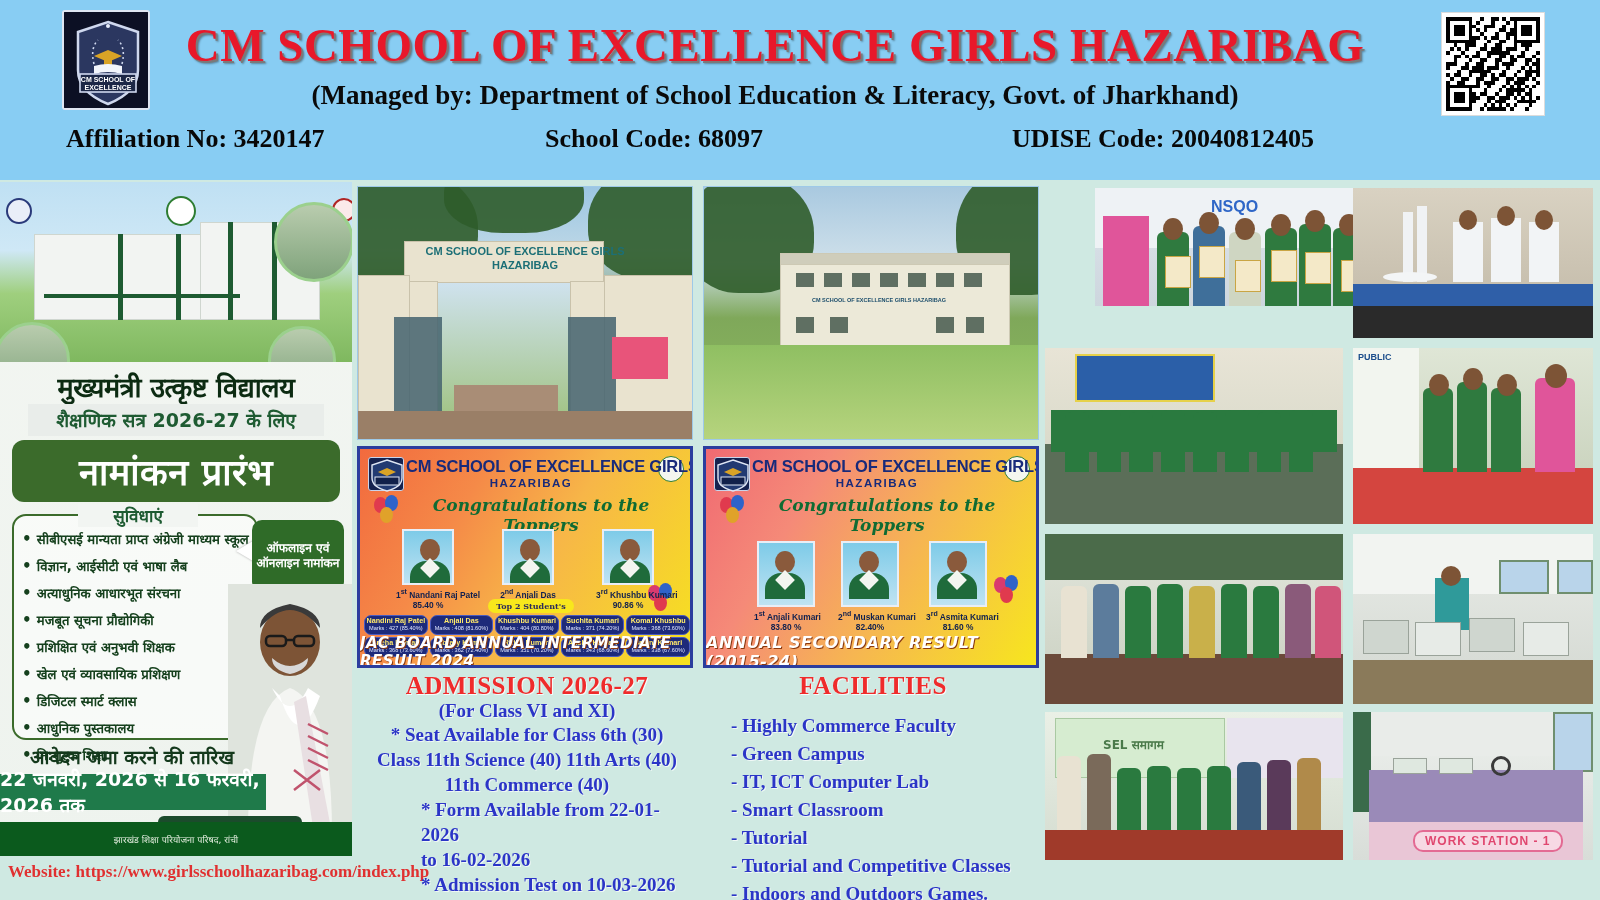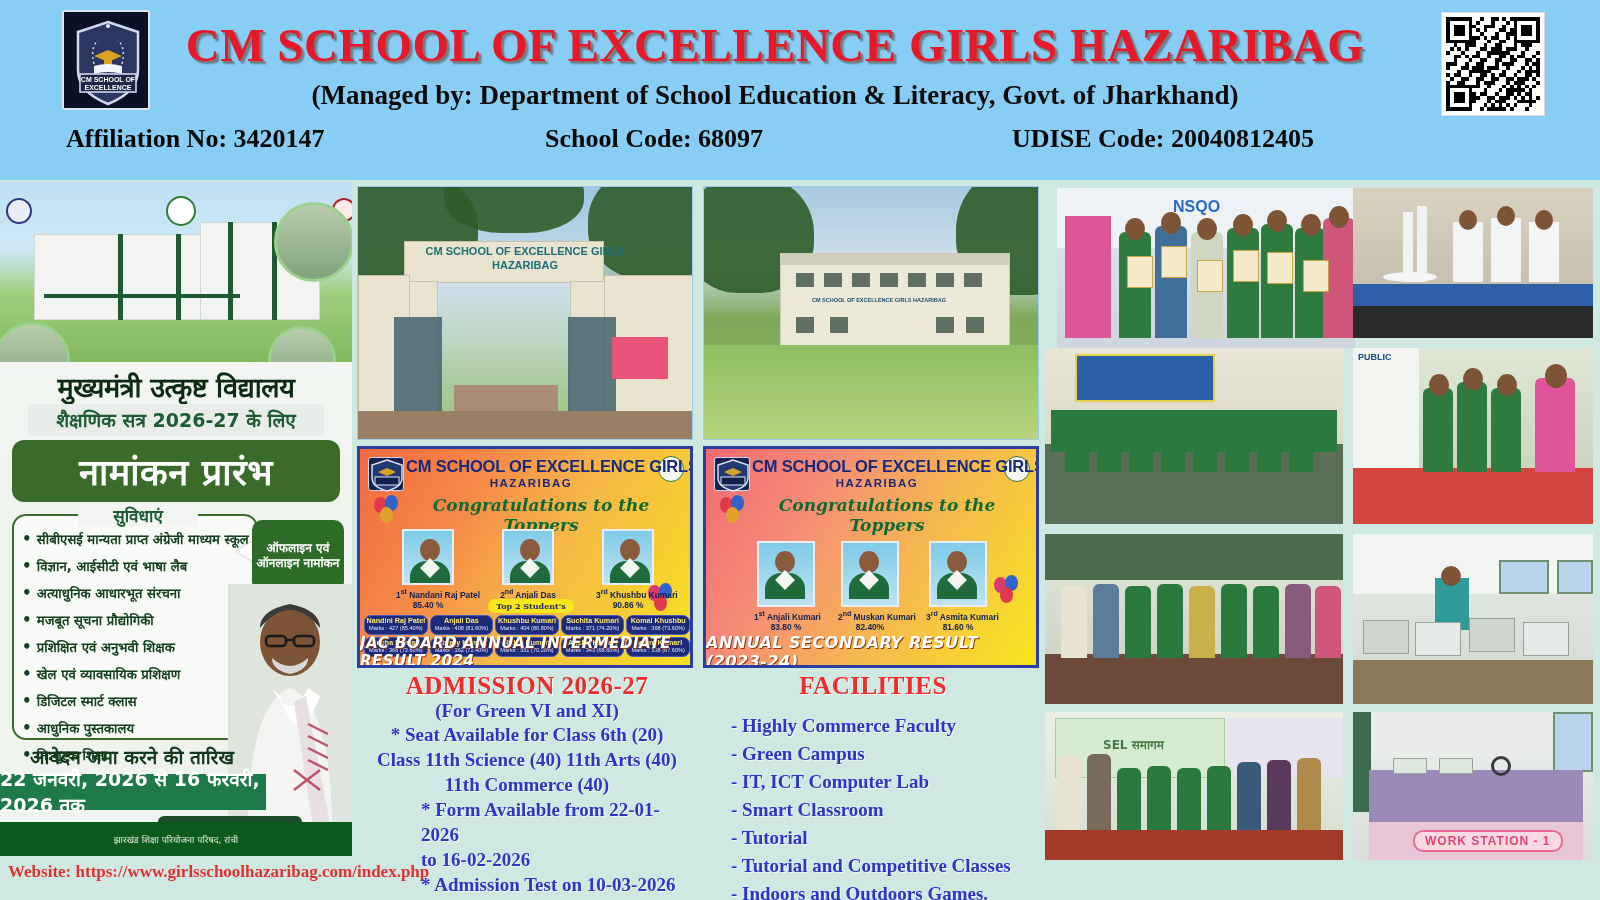--- a/index.html
+++ b/index.html
@@ -1248,27 +1248,27 @@
   <div class="topper" style="left:220px;">
     <div class="pp">
         <div class="head"></div>
         <div class="body"></div>
         <div class="collar"></div>
       </div>
     <div class="nm"><span>3</span><sup>rd</sup> <span>Asmita Kumari</span></div>
     <div class="pc">81.60 %</div>
   </div>
 
-  <div class="rp-footer">ANNUAL SECONDARY RESULT  (2023-24)</div>
+  <div class="rp-footer">ANNUAL SECONDARY RESULT  (2015-24)</div>
 </div>
 
 <div id="admission-block">
   <div class="blk-title">ADMISSION 2026-27</div>
-  <div class="blk-sub">(For Green VI and XI)</div>
-  <div class="adm-line adm-c">* Seat Available for Class 6th (20)</div>
+  <div class="blk-sub">(For Class VI and XI)</div>
+  <div class="adm-line adm-c">* Seat Available for Class 6th (30)</div>
   <div class="adm-line adm-c">Class 11th Science (40) 11th Arts (40)</div>
   <div class="adm-line adm-c">11th Commerce (40)</div>
   <div class="adm-line adm-r">* Form Available from 22-01-2026</div>
   <div class="adm-line adm-r">to 16-02-2026</div>
   <div class="adm-line adm-r">* Admission Test on 10-03-2026</div>
   <div class="adm-line adm-r">* Publication of Merit List</div>
 
 </div>
 
 <div id="facilities-block">
@@ -1278,21 +1278,21 @@
       <div class="fac-line">- Highly Commerce Faculty</div>
       <div class="fac-line">- Green Campus</div>
       <div class="fac-line">- IT, ICT Computer Lab</div>
       <div class="fac-line">- Smart Classroom</div>
       <div class="fac-line">- Tutorial</div>
       <div class="fac-line">- Tutorial and Competitive Classes</div>
       <div class="fac-line">- Indoors and Outdoors Games.</div>
     </div>
 </div>
 
-<div class="gphoto" style="left:1057px;top:188px;width:298px;height:160px;background:linear-gradient(#dfe6ec,#cdd6de);">
+<div class="gphoto" style="left:1095px;top:188px;width:298px;height:118px;background:linear-gradient(#dfe6ec,#cdd6de);">
   <div style="position:absolute;left:0;top:0;width:298px;height:60px;background:#eef2f5;"></div>
   <div class="banner-txt" style="left:116px;top:10px;font-size:16px;">NSQO</div>
   <div style="position:absolute;left:8px;top:28px;width:46px;height:122px;background:#e0559a;"></div>
   <div class="ph-people" style="left:62px;top:44px;width:32px;height:106px;background:#2f7a3f;"></div>
   <div class="ph-head" style="left:68px;top:30px;width:20px;height:22px;background:#7d5436;"></div>
   <div class="ph-people" style="left:98px;top:38px;width:32px;height:112px;background:#3f6f9a;"></div>
   <div class="ph-head" style="left:104px;top:24px;width:20px;height:22px;background:#7d5436;"></div>
   <div class="ph-people" style="left:134px;top:44px;width:32px;height:106px;background:#cfd6c2;"></div>
   <div class="ph-head" style="left:140px;top:30px;width:20px;height:22px;background:#7d5436;"></div>
   <div class="ph-people" style="left:170px;top:40px;width:32px;height:110px;background:#2f7a3f;"></div>

